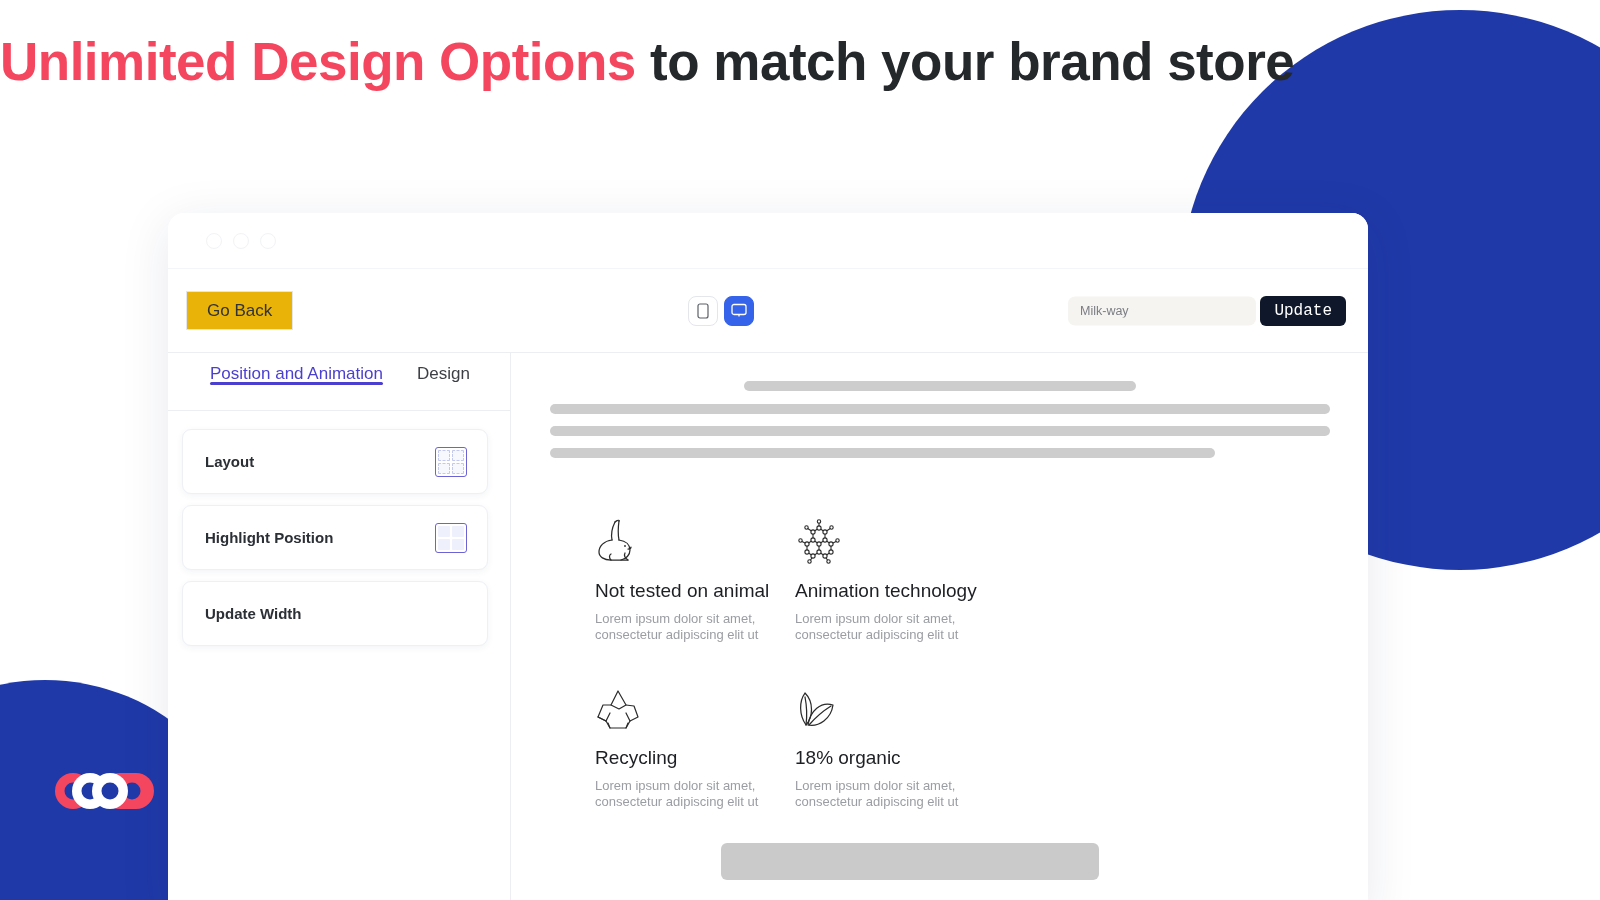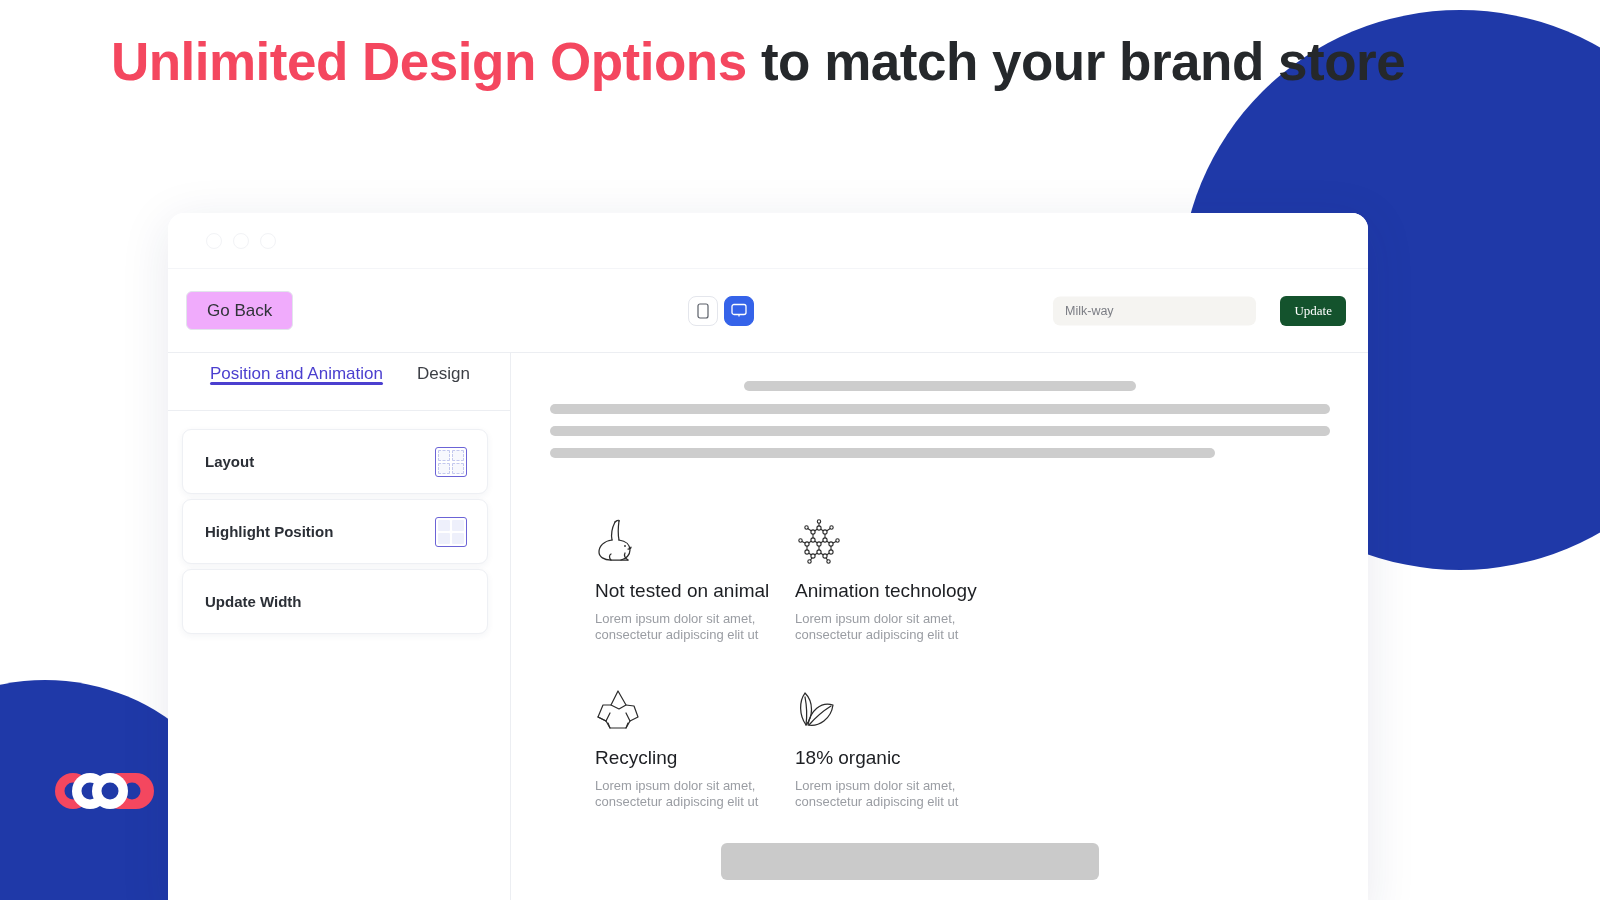--- a/index.html
+++ b/index.html
@@ -41,21 +41,21 @@
     left: -170px;
     top: 680px;
   }
 
   
   #headline {
     position: absolute;
     top: 28px;
     left: 0;
     width: 1516px;
-    text-align: center;
+    text-align: left;
     z-index: 5;
     font-weight: 800;
     font-size: 53px;
     line-height: 1.3;
     letter-spacing: -0.5px;
     color: #25282B;
   }
   #headline .accent { color: #F4475F; }
 
   
@@ -101,22 +101,22 @@
     align-items: center;
     padding: 0 22px 0 18px;
     position: relative;
     border-bottom: 1px solid #eceef2;
     background: #fff;
   }
   #go-back-button {
     margin-left: 0px;
     padding: 10px 20px;
     border: 1px solid #e2e5eb;
-    border-radius: 6px;
-    background: #f0abfc;
+    border-radius: 0;
+    background: #eab308;
     font-size: 17px;
     color: #2f3338;
     font-family: "Liberation Sans", sans-serif;
     cursor: pointer;
     line-height: 1;
   }
 
   #device-toggle {
     position: absolute;
     left: 520px;
@@ -141,44 +141,44 @@
   .device-btn.active {
     background: #3563E9;
     border: 1px solid #3563E9;
   }
 
   #url-field {
     position: absolute;
     right: 112px;
     top: 50%;
     transform: translateY(-50%);
-    width: 203px;
+    width: 188px;
     height: 29px;
     border-radius: 7px;
     border: none;
     background: #f5f4f1;
     padding: 0 12px;
     font-size: 12.5px;
     color: #7b7d84;
     font-family: "Liberation Sans", sans-serif;
     outline: none;
   }
   #update-button {
     position: absolute;
     right: 22px;
     top: 50%;
     transform: translateY(-50%);
     height: 30px;
     padding: 0 14px;
     border-radius: 6px;
     border: none;
-    background: #14532d;
+    background: #0f172a;
     color: #ffffff;
-    font-size: 13px;
-    font-family: Liberation Serif, serif;
+    font-size: 16px;
+    font-family: Liberation Mono, monospace;
     cursor: pointer;
   }
 
   
   #window-body {
     flex: 1 1 auto;
     display: flex;
     min-height: 0;
   }
 
@@ -218,21 +218,21 @@
     bottom: -1px;
     height: 3px;
     background: #4B3FCF;
     border-radius: 2px;
   }
 
   #sidebar-cards {
     padding: 18px 22px 0 14px;
     display: flex;
     flex-direction: column;
-    gap: 5px;
+    gap: 11px;
   }
   .setting-card {
     background: #ffffff;
     border: 1px solid #eef0f4;
     border-radius: 9px;
     box-shadow: 0 2px 7px rgba(40,50,90,0.055);
     height: 65px;
     display: flex;
     align-items: center;
     justify-content: space-between;

